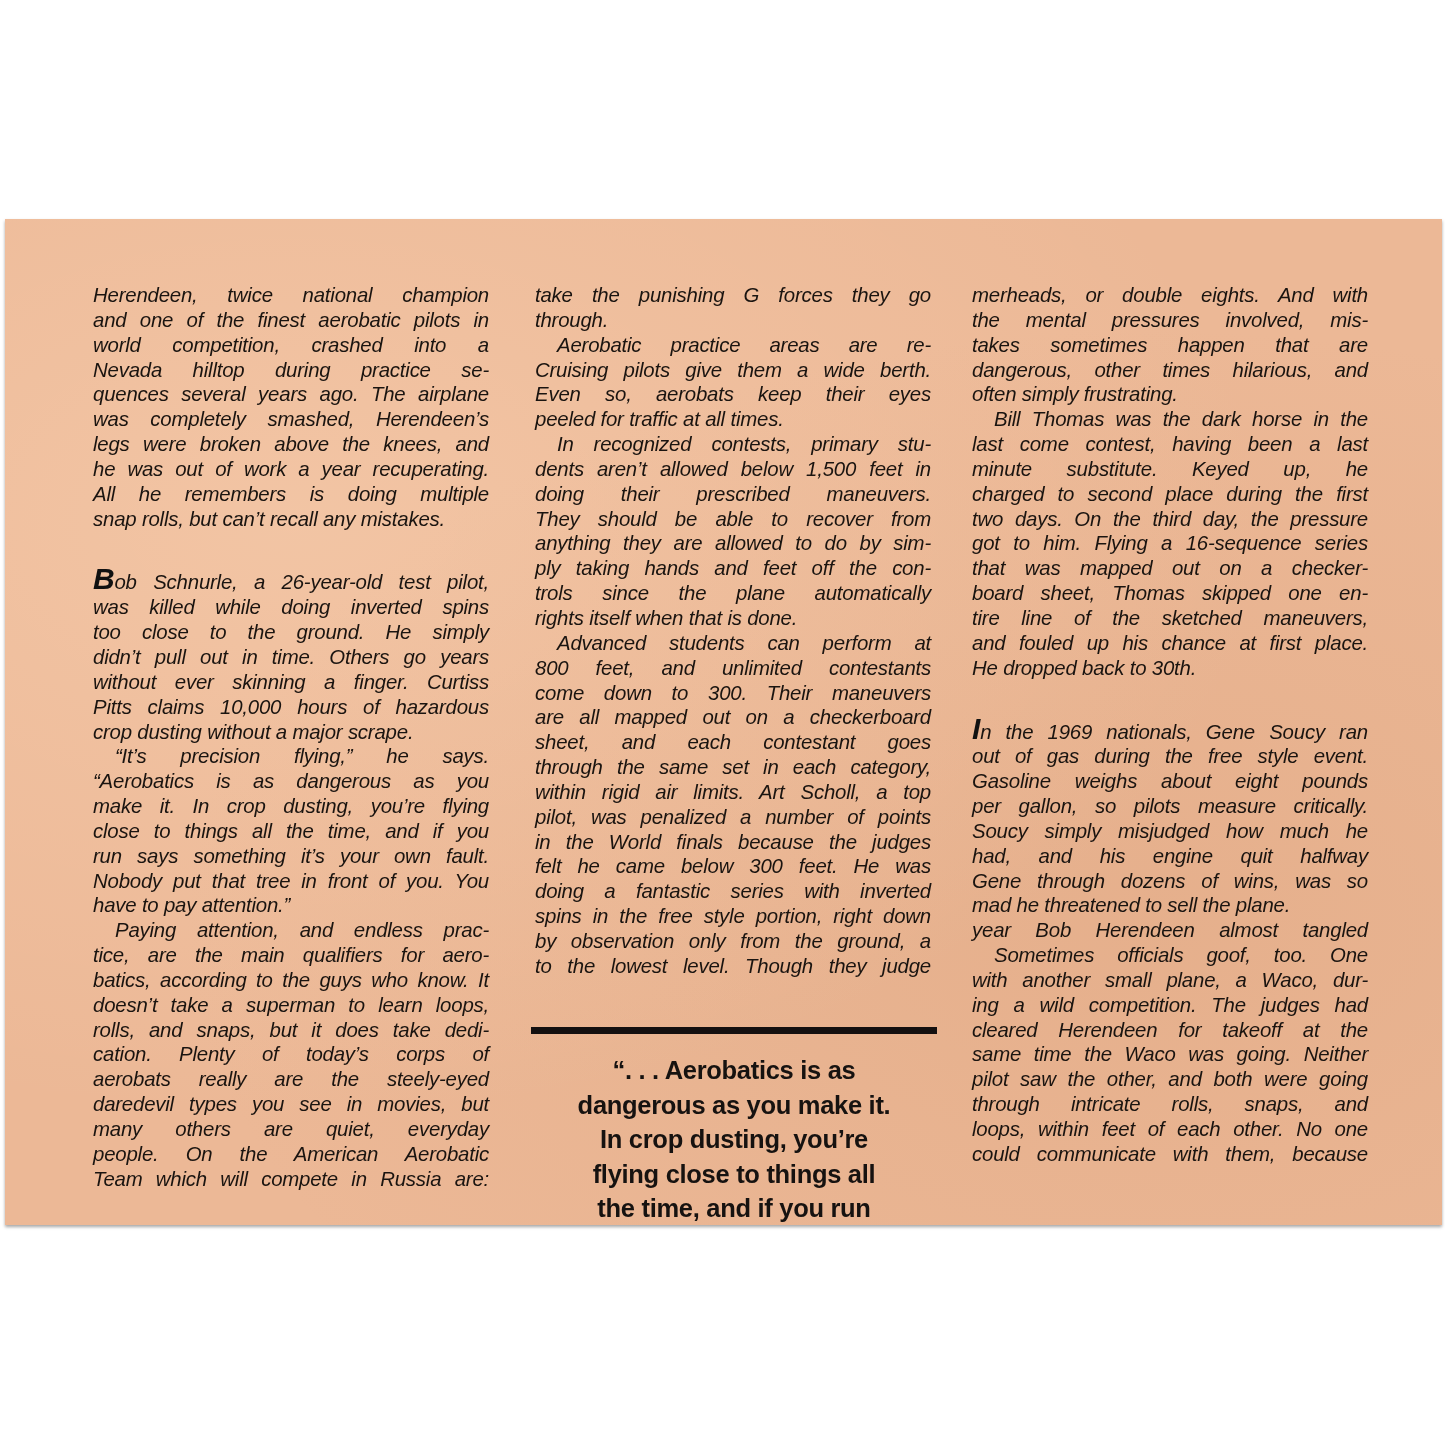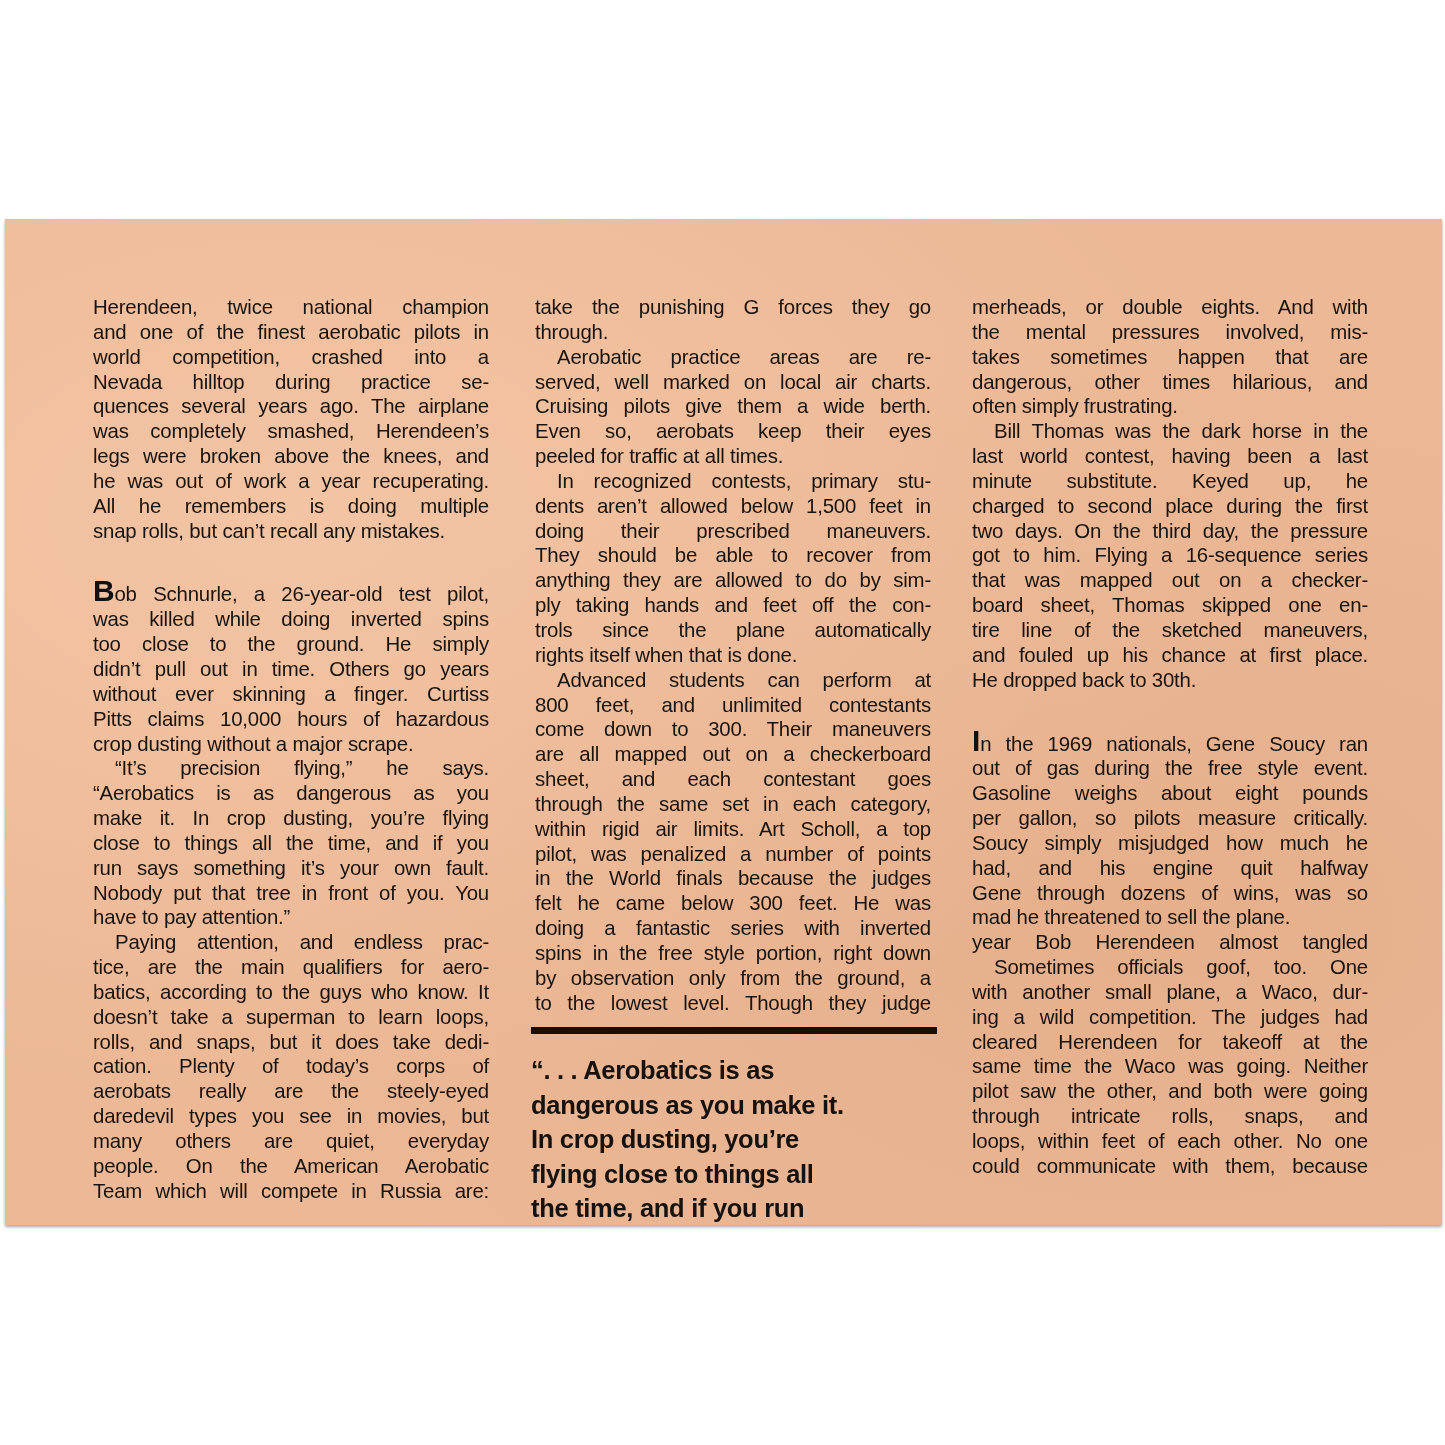--- a/index.html
+++ b/index.html
@@ -7,43 +7,43 @@
   .paper {
     position:absolute; left:5px; top:219px; width:1437px; height:1006px;
     background:
       radial-gradient(ellipse at 20% 30%, rgba(255,220,190,0.35), transparent 60%),
       radial-gradient(ellipse at 80% 70%, rgba(210,150,110,0.25), transparent 60%),
       #ecb896;
     box-shadow: 0 2px 3px rgba(0,0,0,0.35);
     overflow:hidden;
   }
   .col {
-    position:absolute; top:76px; width:396px;
+    position:absolute; top:64px; width:396px;
     font-family:"Liberation Sans", sans-serif;
     font-size:20.4px; line-height:24.85px; color:#1a1410;
-    text-align:justify; letter-spacing:-0.2px;
+    text-align:justify; letter-spacing:-0.2px;font-style:italic;
   }
   .col p { margin:0; }
   .col .line { display:block; text-align:justify; text-align-last:justify; white-space:nowrap; }
   .col .line.last { text-align-last:left; }
   .col1 { left:88px; }
   .col2 { left:530px; }
   .col3 { left:967px; }
   .gap { height:38px; }
   .dropcap {
     font-family:"Liberation Sans", sans-serif; font-weight:bold;
     font-size:30px; line-height:20px; color:#111;
   }
   .rule {
     position:absolute; left:526px; top:808px; width:406px; height:7px; background:#141010;
   }
   .pullquote {
     position:absolute; left:526px; top:834px; width:406px;
     font-family:"Liberation Sans", sans-serif; font-weight:bold;
-    font-size:25.5px; line-height:34.5px; color:#161210; text-align:left;
+    font-size:25.5px; line-height:34.5px; color:#161210; text-align:center;
     letter-spacing:-0.3px;
   }
   .pullquote span { display:block; white-space:nowrap; }
 </style>
 </head>
 <body>
 
 <div class="paper">
 
   <div class="col col1">
@@ -93,21 +93,20 @@
     </p>
   </div>
 
   <div class="col col2">
     <p>
       <span class="line">take the punishing G forces they go</span>
       <span class="line last">through.</span>
     </p>
     <p>
       <span class="line" style="padding-left:22px">Aerobatic practice areas are re-</span>
-      <span class="line">served, well marked on local air charts.</span>
       <span class="line">Cruising pilots give them a wide berth.</span>
       <span class="line">Even so, aerobats keep their eyes</span>
       <span class="line last">peeled for traffic at all times.</span>
     </p>
     <p>
       <span class="line" style="padding-left:22px">In recognized contests, primary stu-</span>
       <span class="line">dents aren’t allowed below 1,500 feet in</span>
       <span class="line">doing their prescribed maneuvers.</span>
       <span class="line">They should be able to recover from</span>
       <span class="line">anything they are allowed to do by sim-</span>
@@ -145,21 +144,21 @@
   <div class="col col3">
     <p>
       <span class="line">merheads, or double eights. And with</span>
       <span class="line">the mental pressures involved, mis-</span>
       <span class="line">takes sometimes happen that are</span>
       <span class="line">dangerous, other times hilarious, and</span>
       <span class="line last">often simply frustrating.</span>
     </p>
     <p>
       <span class="line" style="padding-left:22px">Bill Thomas was the dark horse in the</span>
-      <span class="line">last world contest, having been a last</span>
+      <span class="line">last come contest, having been a last</span>
       <span class="line">minute substitute. Keyed up, he</span>
       <span class="line">charged to second place during the first</span>
       <span class="line">two days. On the third day, the pressure</span>
       <span class="line">got to him. Flying a 16-sequence series</span>
       <span class="line">that was mapped out on a checker-</span>
       <span class="line">board sheet, Thomas skipped one en-</span>
       <span class="line">tire line of the sketched maneuvers,</span>
       <span class="line">and fouled up his chance at first place.</span>
       <span class="line last">He dropped back to 30th.</span>
     </p>

